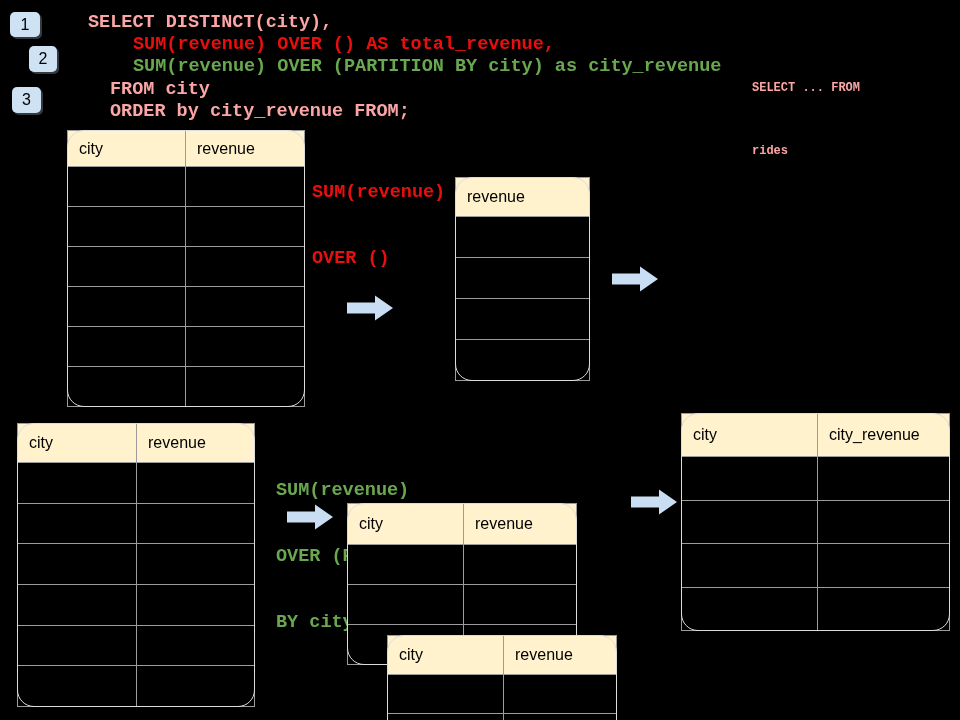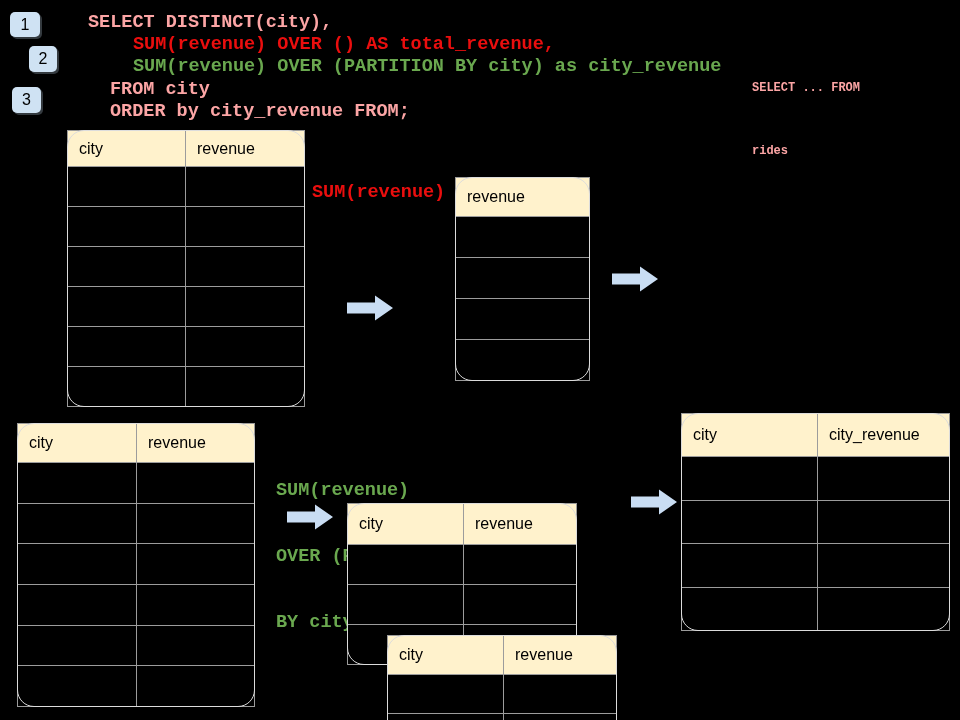--- a/index.html
+++ b/index.html
@@ -126,20 +126,21 @@
   <div class="code purple" id="sql-l4">FROM city</div>
   <div class="code purple" id="sql-l5">ORDER by city_revenue FROM;</div>
 
   <div class="code purple" id="side-note">
     <div>SELECT ... FROM</div>
     <div>rides</div>
   </div>
 
   <div class="code red" id="ann-total">
     <div>SUM(revenue)</div>
+    <div>OVER ()</div>
   </div>
 
   <div class="code green" id="ann-partition">
     <div>SUM(revenue)</div>
     <div>OVER (PARTITION</div>
     <div>BY city)</div>
   </div>
 
   <table id="t-source-top">
       <thead>

